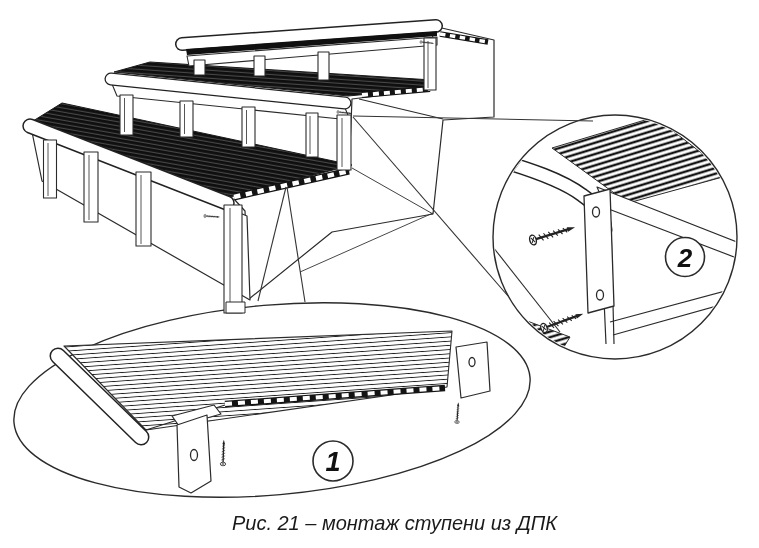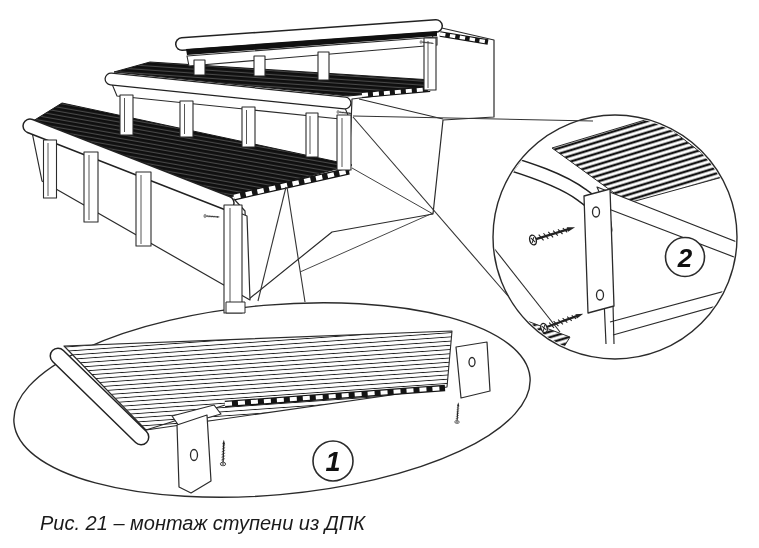--- a/index.html
+++ b/index.html
@@ -2,21 +2,21 @@
 <html><head>
 <meta charset="utf-8">
 <style>
   html,body{margin:0;padding:0;background:#ffffff;}
   .stage{
     position:relative;width:759px;height:548px;background:#ffffff;
     font-family:"Liberation Sans",sans-serif;overflow:hidden;
   }
   .stage svg{position:absolute;left:0;top:0;}
   .caption{
-    position:absolute;left:40px;right:10px;top:512px;text-align:left;
+    position:absolute;left:40px;right:10px;top:512px;text-align:center;
     font-family:"Liberation Sans",sans-serif;font-style:italic;
     font-size:20px;color:#1a1a1a;white-space:nowrap;
   }
   .badge-text{
     font-family:"Liberation Sans",sans-serif;font-style:italic;font-weight:bold;
     fill:#111;
   }
 </style>
 </head>
 <body>

